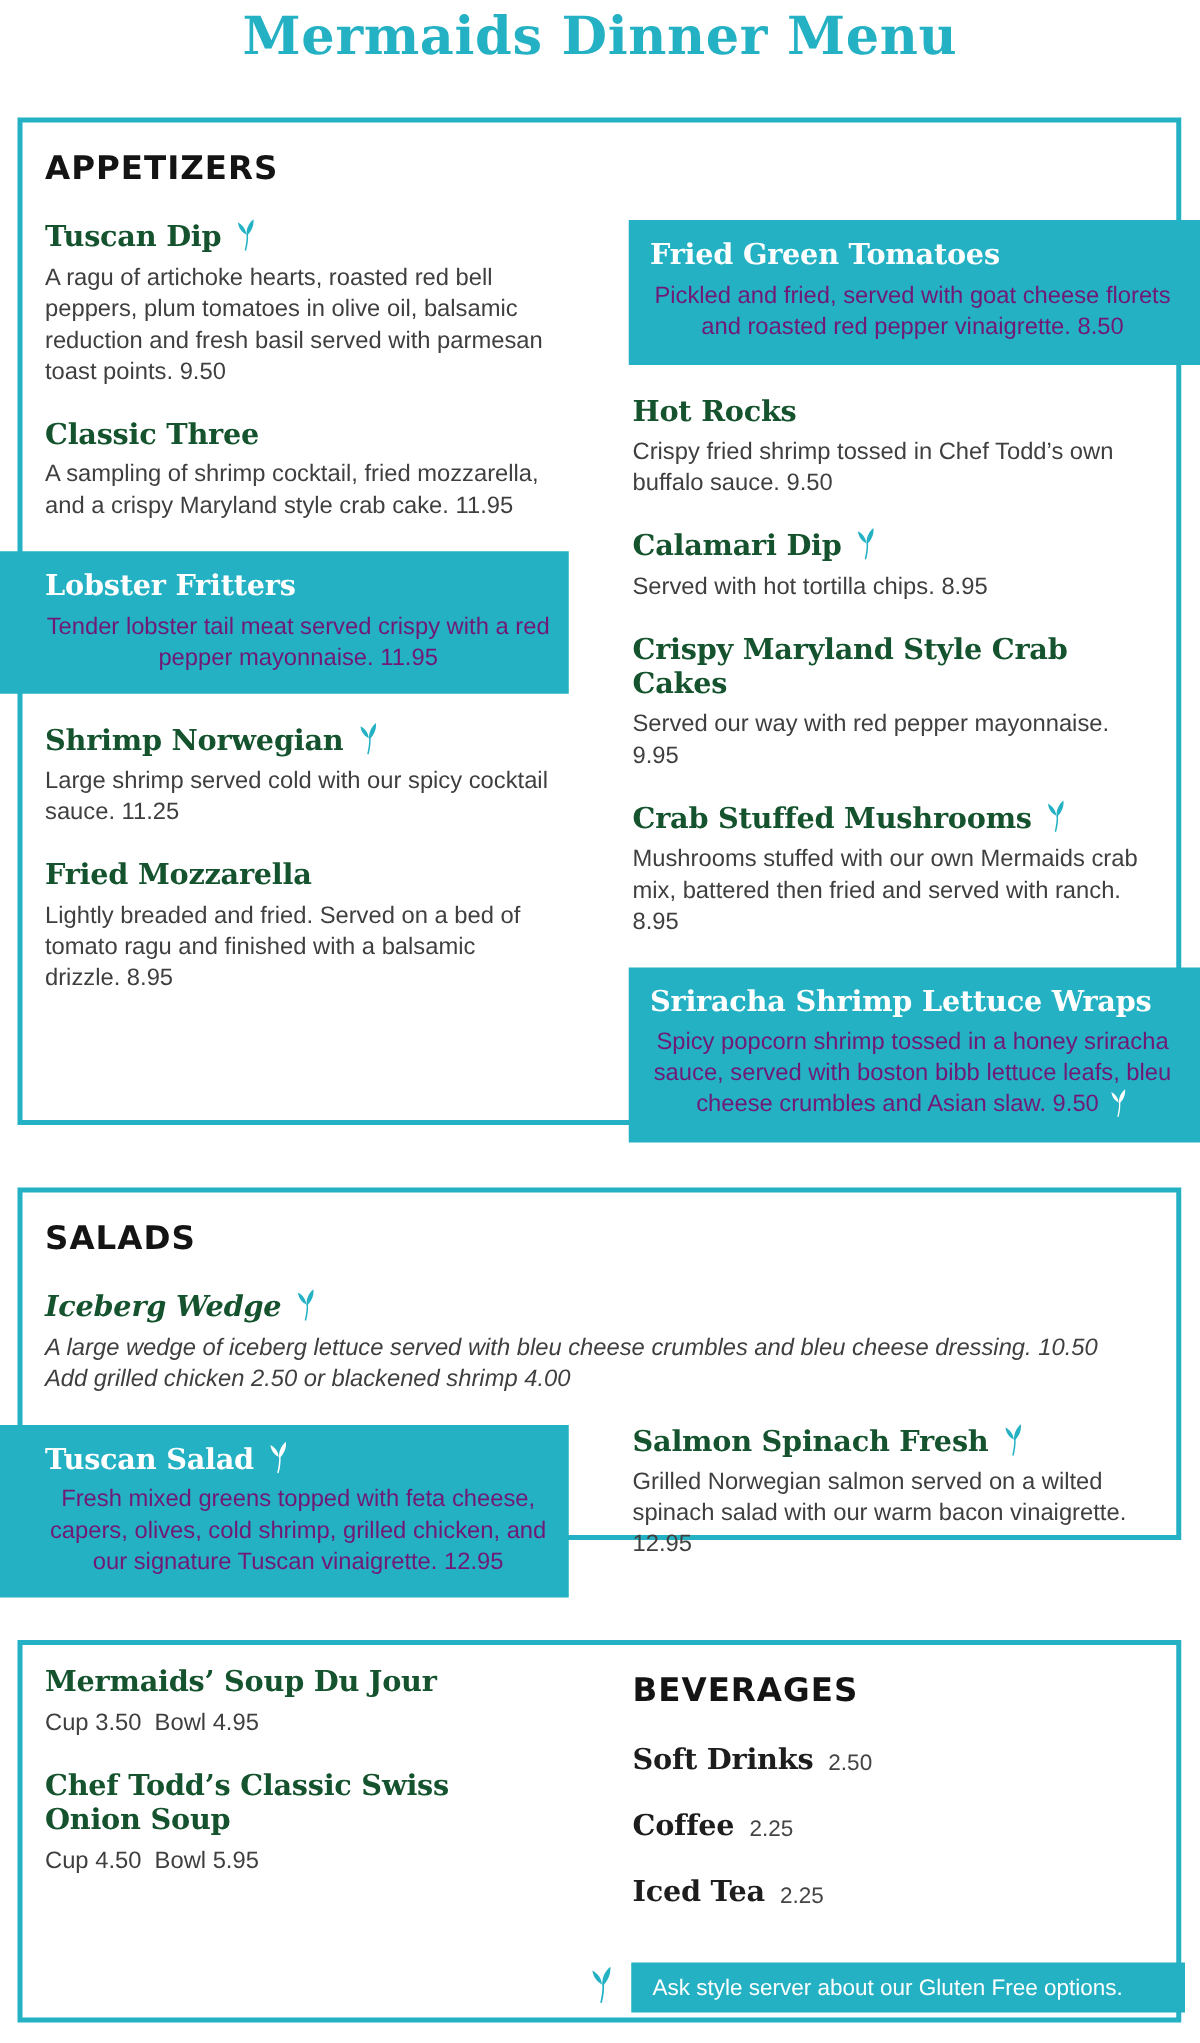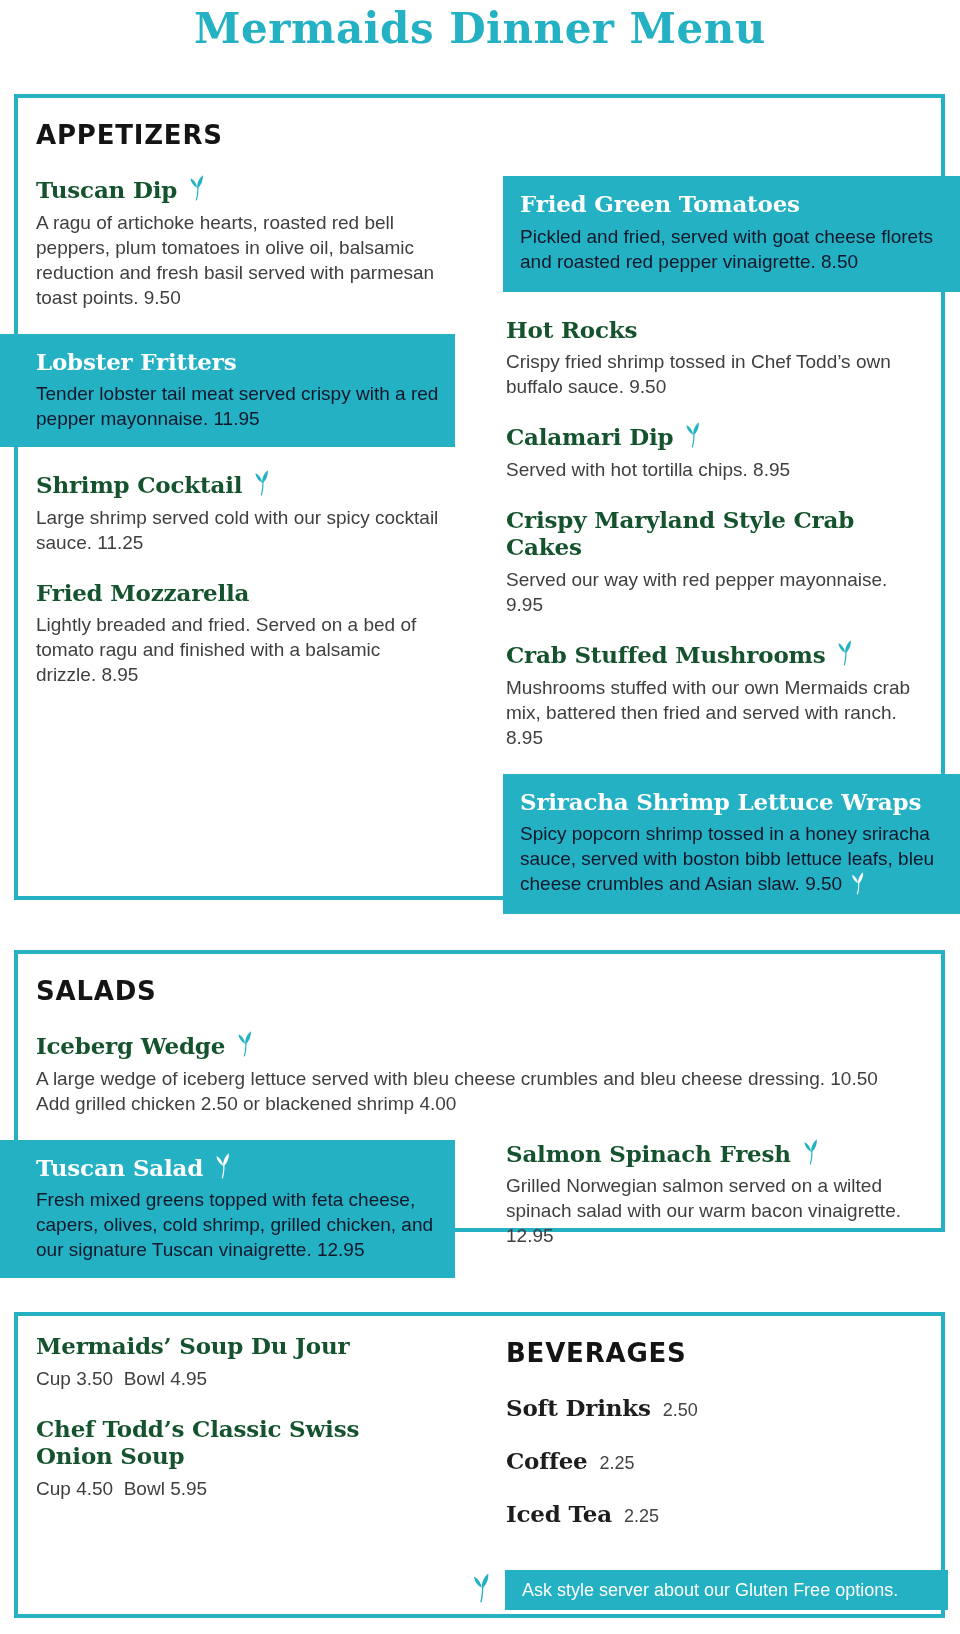--- a/index.html
+++ b/index.html
@@ -31,27 +31,27 @@
   .col-r{width:417px;flex:none;}
   .item{margin-bottom:24px;}
   .item-name{
     font-family:"DejaVu Serif", serif;font-weight:700;font-size:23px;
     color:#14532d;margin:0 0 6px 0;line-height:1.2;letter-spacing:-0.2px;
     display:flex;align-items:flex-start;gap:10px;
   }
   .item-desc{margin:0;font-size:19px;line-height:25px;color:#3f3f3f;}
   .gf-icon{width:19px;height:26px;flex:none;fill:currentColor;color:#23b1c3;margin-top:-1px;}
   .gf-inline{width:17px;height:23px;fill:currentColor;color:#ffffff;vertical-align:-5px;margin-left:7px;}
-  .hl{background:#23b1c3;}
+  .hl{background:#23b1c3;text-align:center;}
   .hl .item-name{color:#ffffff;}
-  .hl .item-desc{color:#0f172a;}
+  .hl .item-desc{color:#701a75;}
   .hl .gf-icon{color:#ffffff;}
   .hl-left{margin-left:-36px;margin-right:-15px;padding:14px 14px 16px 36px;}
   .hl-right{margin-left:-3px;margin-right:-37px;padding:14px 20px 18px 17px;}
-  .iceberg{}
+  .iceberg{font-style:italic;}
   .salad-row{margin-top:14px;}
   .soup-prices{margin:0;font-size:19px;line-height:25px;color:#3f3f3f;white-space:pre-wrap;}
   .bev{margin-bottom:26px;display:flex;align-items:flex-end;gap:12px;}
   .bev-name{
     font-family:"DejaVu Serif", serif;font-weight:700;font-size:23px;
     color:#1d1d1d;letter-spacing:-0.2px;
   }
   .bev-price{font-size:18px;color:#444444;}
   .gf-banner{
     position:absolute;left:487px;top:254px;width:443px;height:40px;
@@ -83,29 +83,35 @@
       <div class="col-l">
         <div class="item">
           <h3 class="item-name">
             <span>Tuscan Dip</span>
             <svg class="gf-icon" viewBox="0 0 20 28">
                 <use href="#gf-glyph"></use>
               </svg>
           </h3>
           <p class="item-desc">A ragu of artichoke hearts, roasted red bell peppers, plum tomatoes in olive oil, balsamic reduction and fresh basil served with parmesan toast points. 9.50</p>
         </div>
+        <div class="item">
+          <h3 class="item-name">
+            <span>Classic Three</span>
+          </h3>
+          <p class="item-desc">A sampling of shrimp cocktail, fried mozzarella, and a crispy Maryland style crab cake. 11.95</p>
+        </div>
         <div class="item hl hl-left">
           <h3 class="item-name">
             <span>Lobster Fritters</span>
           </h3>
           <p class="item-desc">Tender lobster tail meat served crispy with a red pepper mayonnaise. 11.95</p>
         </div>
         <div class="item">
           <h3 class="item-name">
-            <span>Shrimp Cocktail</span>
+            <span>Shrimp Norwegian</span>
             <svg class="gf-icon" viewBox="0 0 20 28">
                 <use href="#gf-glyph"></use>
               </svg>
           </h3>
           <p class="item-desc">Large shrimp served cold with our spicy cocktail sauce. 11.25</p>
         </div>
         <div class="item">
           <h3 class="item-name">
             <span>Fried Mozzarella</span>
           </h3>

